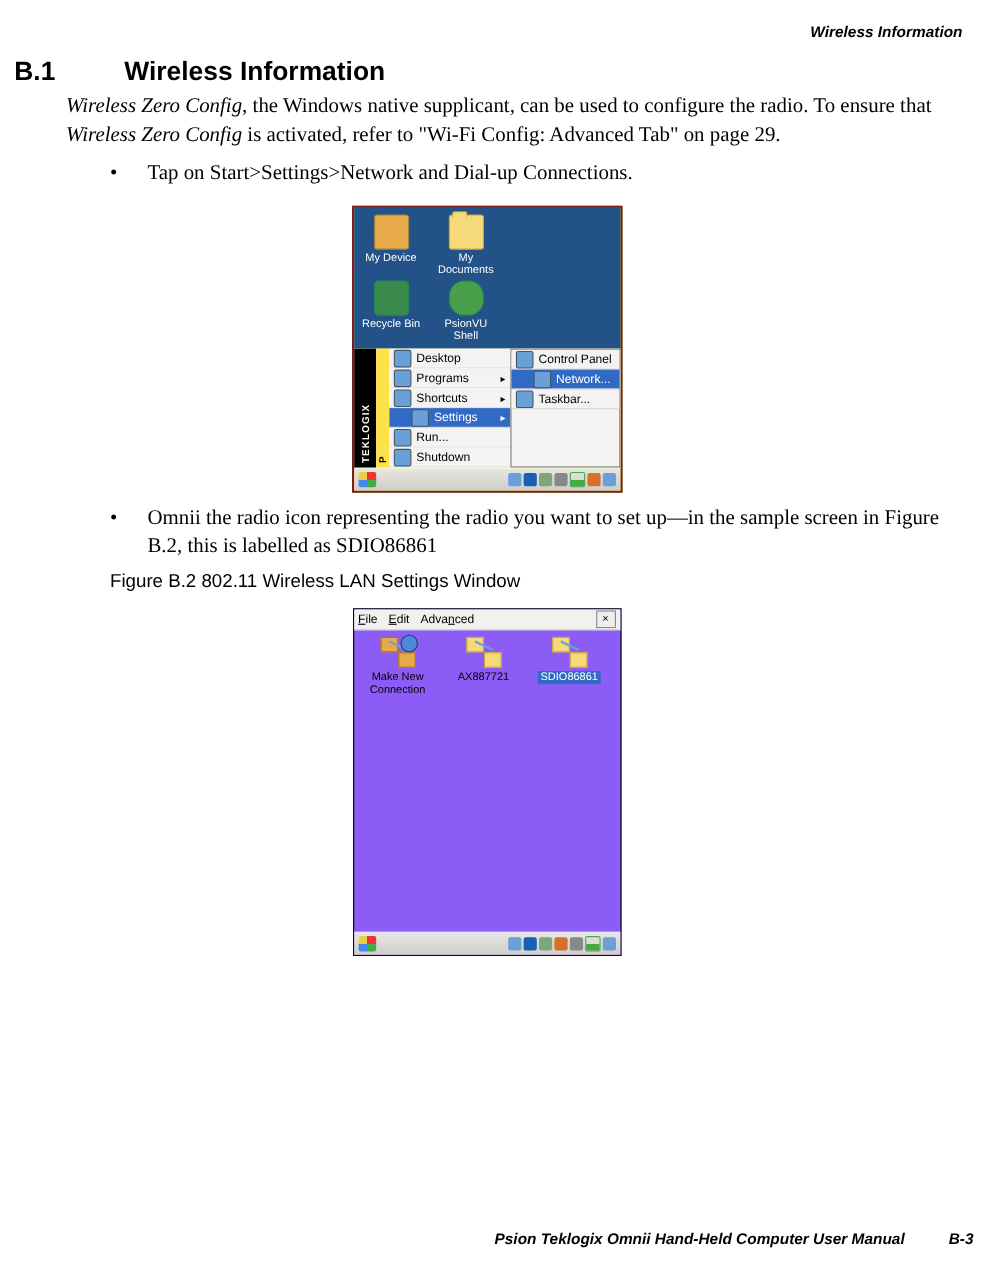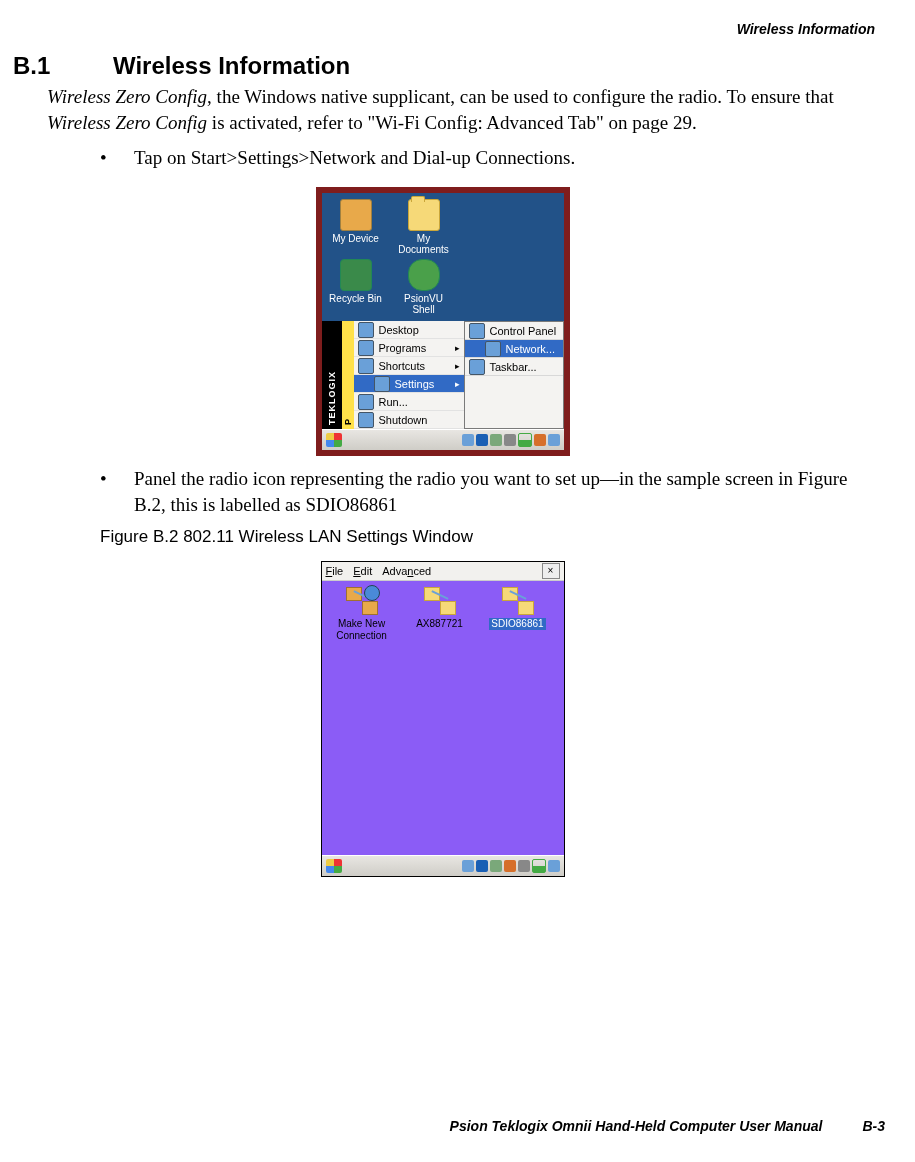--- a/index.html
+++ b/index.html
@@ -39,21 +39,21 @@
     font-size: 24px;
     width: 100px;
     padding-left: 13px;
   }
   .section-title {
     font-family: "Trebuchet MS", Verdana, sans-serif;
     font-weight: bold;
     font-size: 24px;
   }
   .body-text {
-    margin-left: 47px;
+    margin-left: 60px;
     margin-right: 15px;
     font-size: 19px;
     line-height: 1.35;
     margin-top: 4px;
   }
   .body-text .italic { font-style: italic; }
   .bullet-row {
     margin-left: 100px;
     margin-right: 15px;
     display: flex;
@@ -69,21 +69,21 @@
   .figure-caption {
     margin-left: 100px;
     font-family: "Trebuchet MS", Verdana, sans-serif;
     font-size: 17px;
     margin-top: 10px;
   }
   
   .shot1 {
     width: 242px;
     margin: 16px auto 6px auto;
-    border: 6px solid #7f1d1d;
+    border: 2px solid #7f1d1d;
     background: #bef264;
     font-family: Tahoma, Verdana, sans-serif;
     font-size: 11px;
   }
   .desktop-area {
     background: #225288;
     padding: 6px 4px 4px 4px;
     display: grid;
     grid-template-columns: 60px 60px;
     gap: 2px 8px;
@@ -316,21 +316,21 @@
         <div class="tray-icon sig"></div>
         <div class="tray-icon fire"></div>
         <div class="tray-icon"></div>
       </div>
     </div>
   </div>
 
   <div class="bullet-row">
     <div class="bullet-dot">•</div>
     <div class="bullet-content">
-      <span>Panel the </span><span class="bold">radio icon</span><span> representing the radio you want to set up—in the sample screen in Figure B.2, this is labelled as </span><span class="italic">SDIO86861</span>
+      <span>Omnii the </span><span class="bold">radio icon</span><span> representing the radio you want to set up—in the sample screen in Figure B.2, this is labelled as </span><span class="italic">SDIO86861</span>
     </div>
   </div>
 
   <div class="figure-caption">Figure B.2  802.11 Wireless LAN Settings Window</div>
 
   <div class="shot2">
     <div class="menubar">
       <span><span class="u">F</span>ile</span>
       <span><span class="u">E</span>dit</span>
       <span>Adva<span class="u">n</span>ced</span>

